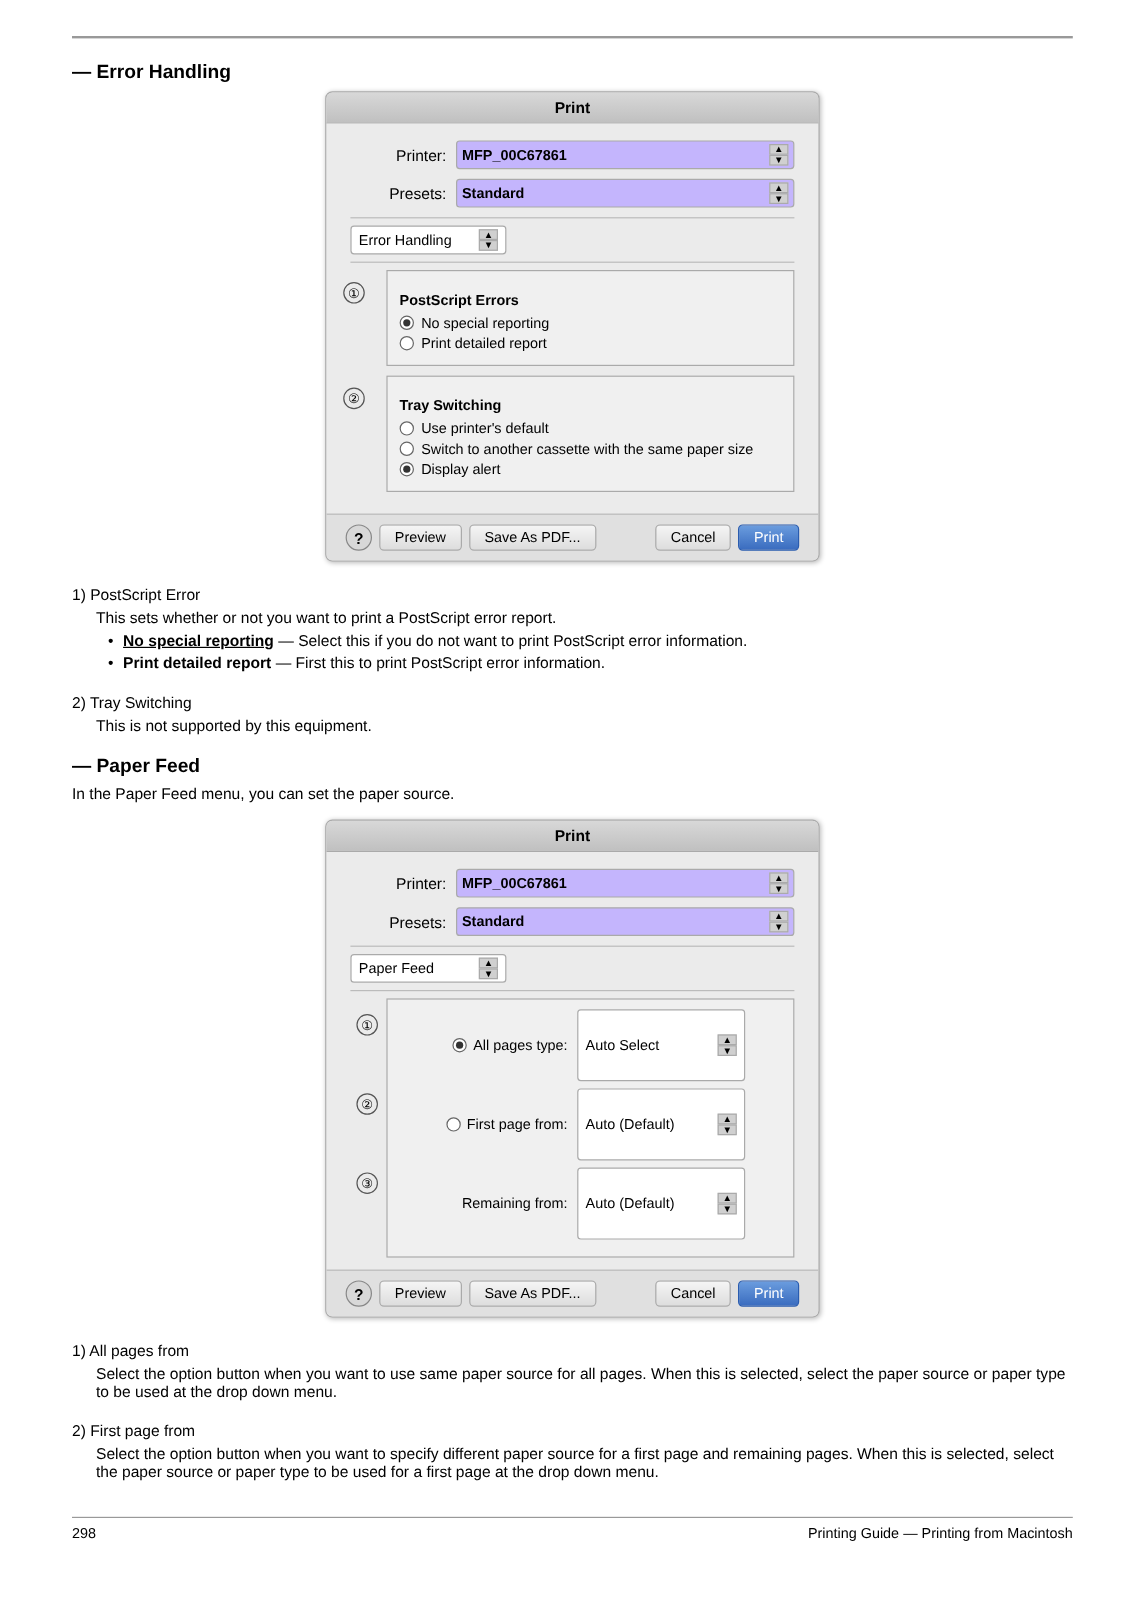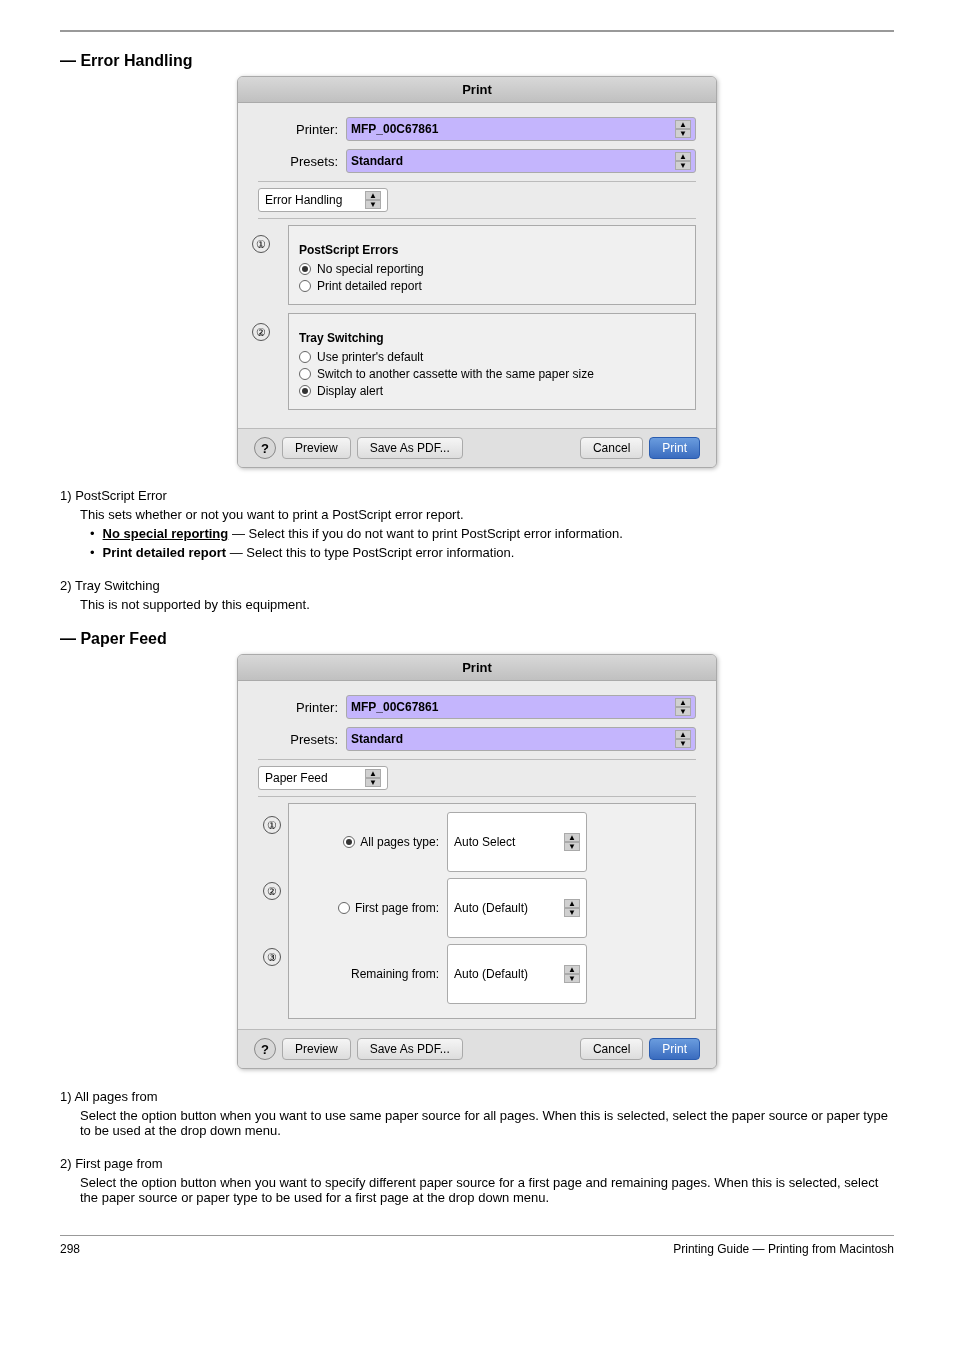--- a/index.html
+++ b/index.html
@@ -27,21 +27,21 @@
       margin-bottom: 6px;
     }
     .section-intro {
       font-size: 13px;
       margin-bottom: 14px;
     }
     
     .print-dialog {
       border: 1px solid #aaa;
       background: #e8e8e8;
-      width: 480px;
+      width: 412px;
       margin: 0 auto 20px auto;
       border-radius: 6px;
       overflow: hidden;
       box-shadow: 1px 1px 4px #bbb;
     }
     .dialog-titlebar {
       background: linear-gradient(to bottom, #d8d8d8, #c0c0c0);
       text-align: center;
       padding: 5px 0;
       font-size: 13px;
@@ -370,32 +370,33 @@
       <div class="desc-para">This sets whether or not you want to print a PostScript error report.</div>
       <div class="bullet-item">
         <span></span>
         <span>
           <span class="underline bold">No special reporting</span><span> — Select this if you do not want to print PostScript error information.</span>
         </span>
       </div>
       <div class="bullet-item">
         <span></span>
         <span>
-          <span class="bold">Print detailed report</span><span> — Select this to type PostScript error information.</span>
+          <span class="bold">Print detailed report</span><span> — First this to print PostScript error information.</span>
         </span>
       </div>
     </div>
     <div class="desc-section">
       <div class="desc-heading">2) Tray Switching</div>
       <div class="desc-para">This is not supported by this equipment.</div>
     </div>
   </div>
 
   <div class="desc-section">
     <div class="section-title">— Paper Feed</div>
+    <div class="section-intro">In the Paper Feed menu, you can set the paper source.</div>
 
     <div class="dialog-wrapper">
       <div class="print-dialog">
         <div class="dialog-titlebar">Print</div>
         <div class="dialog-body">
 
           <div class="dialog-row">
             <label>Printer:</label>
             <div class="dialog-select">
               <span>MFP_00C67861</span>

